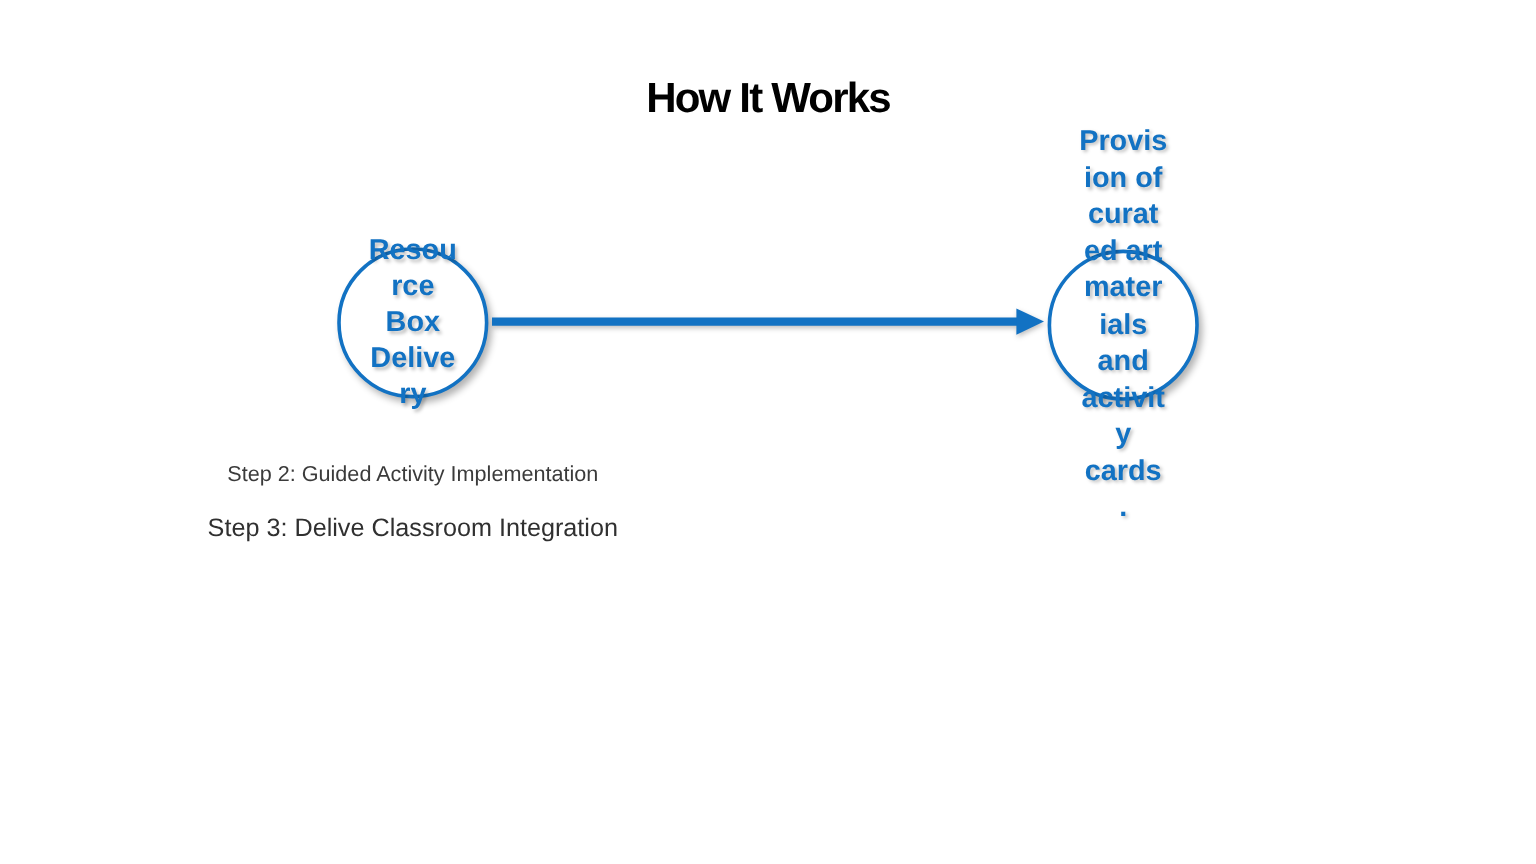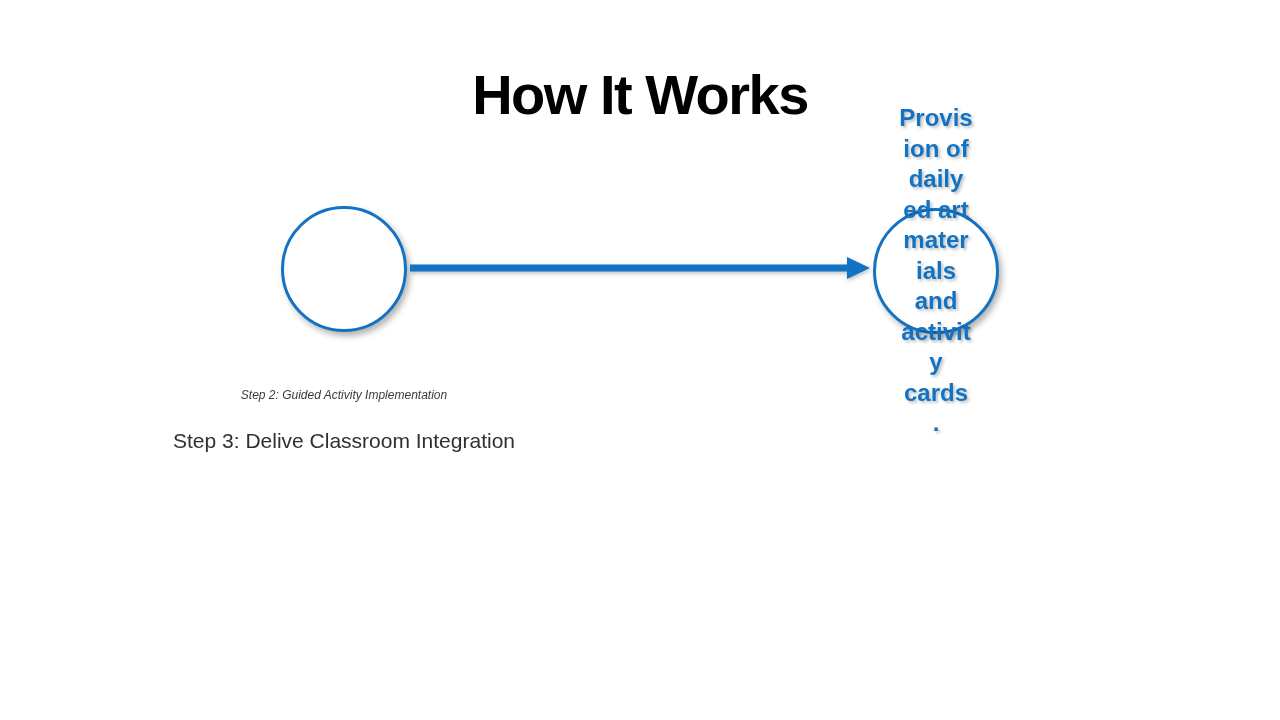--- a/index.html
+++ b/index.html
@@ -6,21 +6,21 @@
   .slide{
     position:relative;
     width:1280px;height:720px;
     background:var(--background,#ffffff);
     overflow:hidden;
     font-family:"Liberation Sans",sans-serif;
   }
   .slide-title{
     position:absolute;top:62px;left:0;width:100%;
     margin:0;text-align:center;
-    font-size:56px;font-weight:700;letter-spacing:-1.5px;
+    font-size:35px;font-weight:700;letter-spacing:-1.5px;
     color:var(--title-color,#000);
   }
   .circle-shape{
     position:absolute;
     width:120px;height:120px;
     border:3px solid var(--accent-blue,#1272C3);
     border-radius:50%;
     background:#fff;
     box-shadow:3px 4px 6px rgba(0,0,0,0.30);
     z-index:1;
@@ -50,48 +50,52 @@
   .steps{
     position:absolute;
     width:510px;
     text-align:center;
     white-space:pre-line;
     z-index:4;
   }
   .steps.left{left:89px;top:367px;}
   .steps.right{left:681px;top:367px;}
   .step2-text{
-    font-size:12px;line-height:20px;
+    font-size:18px;line-height:20px;
     color:var(--text-dark,#3B3B3B);
-    font-style:italic;
   }
   .step3-text{
     font-size:21px;line-height:29px;
     margin-top:3px;
     color:#303030;
   }
 </style>
 </head>
 <body>
 
 <div class="slide">
 
   <h1 class="slide-title">How It Works</h1>
 
   <div class="circle-shape left"></div>
+  <div class="circle-label left">Resou
+rce
+Box
+Delive
+ry</div>
 
   <svg class="flow-arrow" width="470" height="32">
     <line x1="5" y1="16" x2="444" y2="16" stroke-width="7"></line>
     <polygon points="442,5 465,16 442,27"></polygon>
   </svg>
 
   <div class="circle-shape right"></div>
   <div class="circle-label right">Provis
 ion of
-daily
+curat
 ed art
 mater
 ials
 and
 activit
 y
 cards
 .</div>
 
   <div class="steps left">

